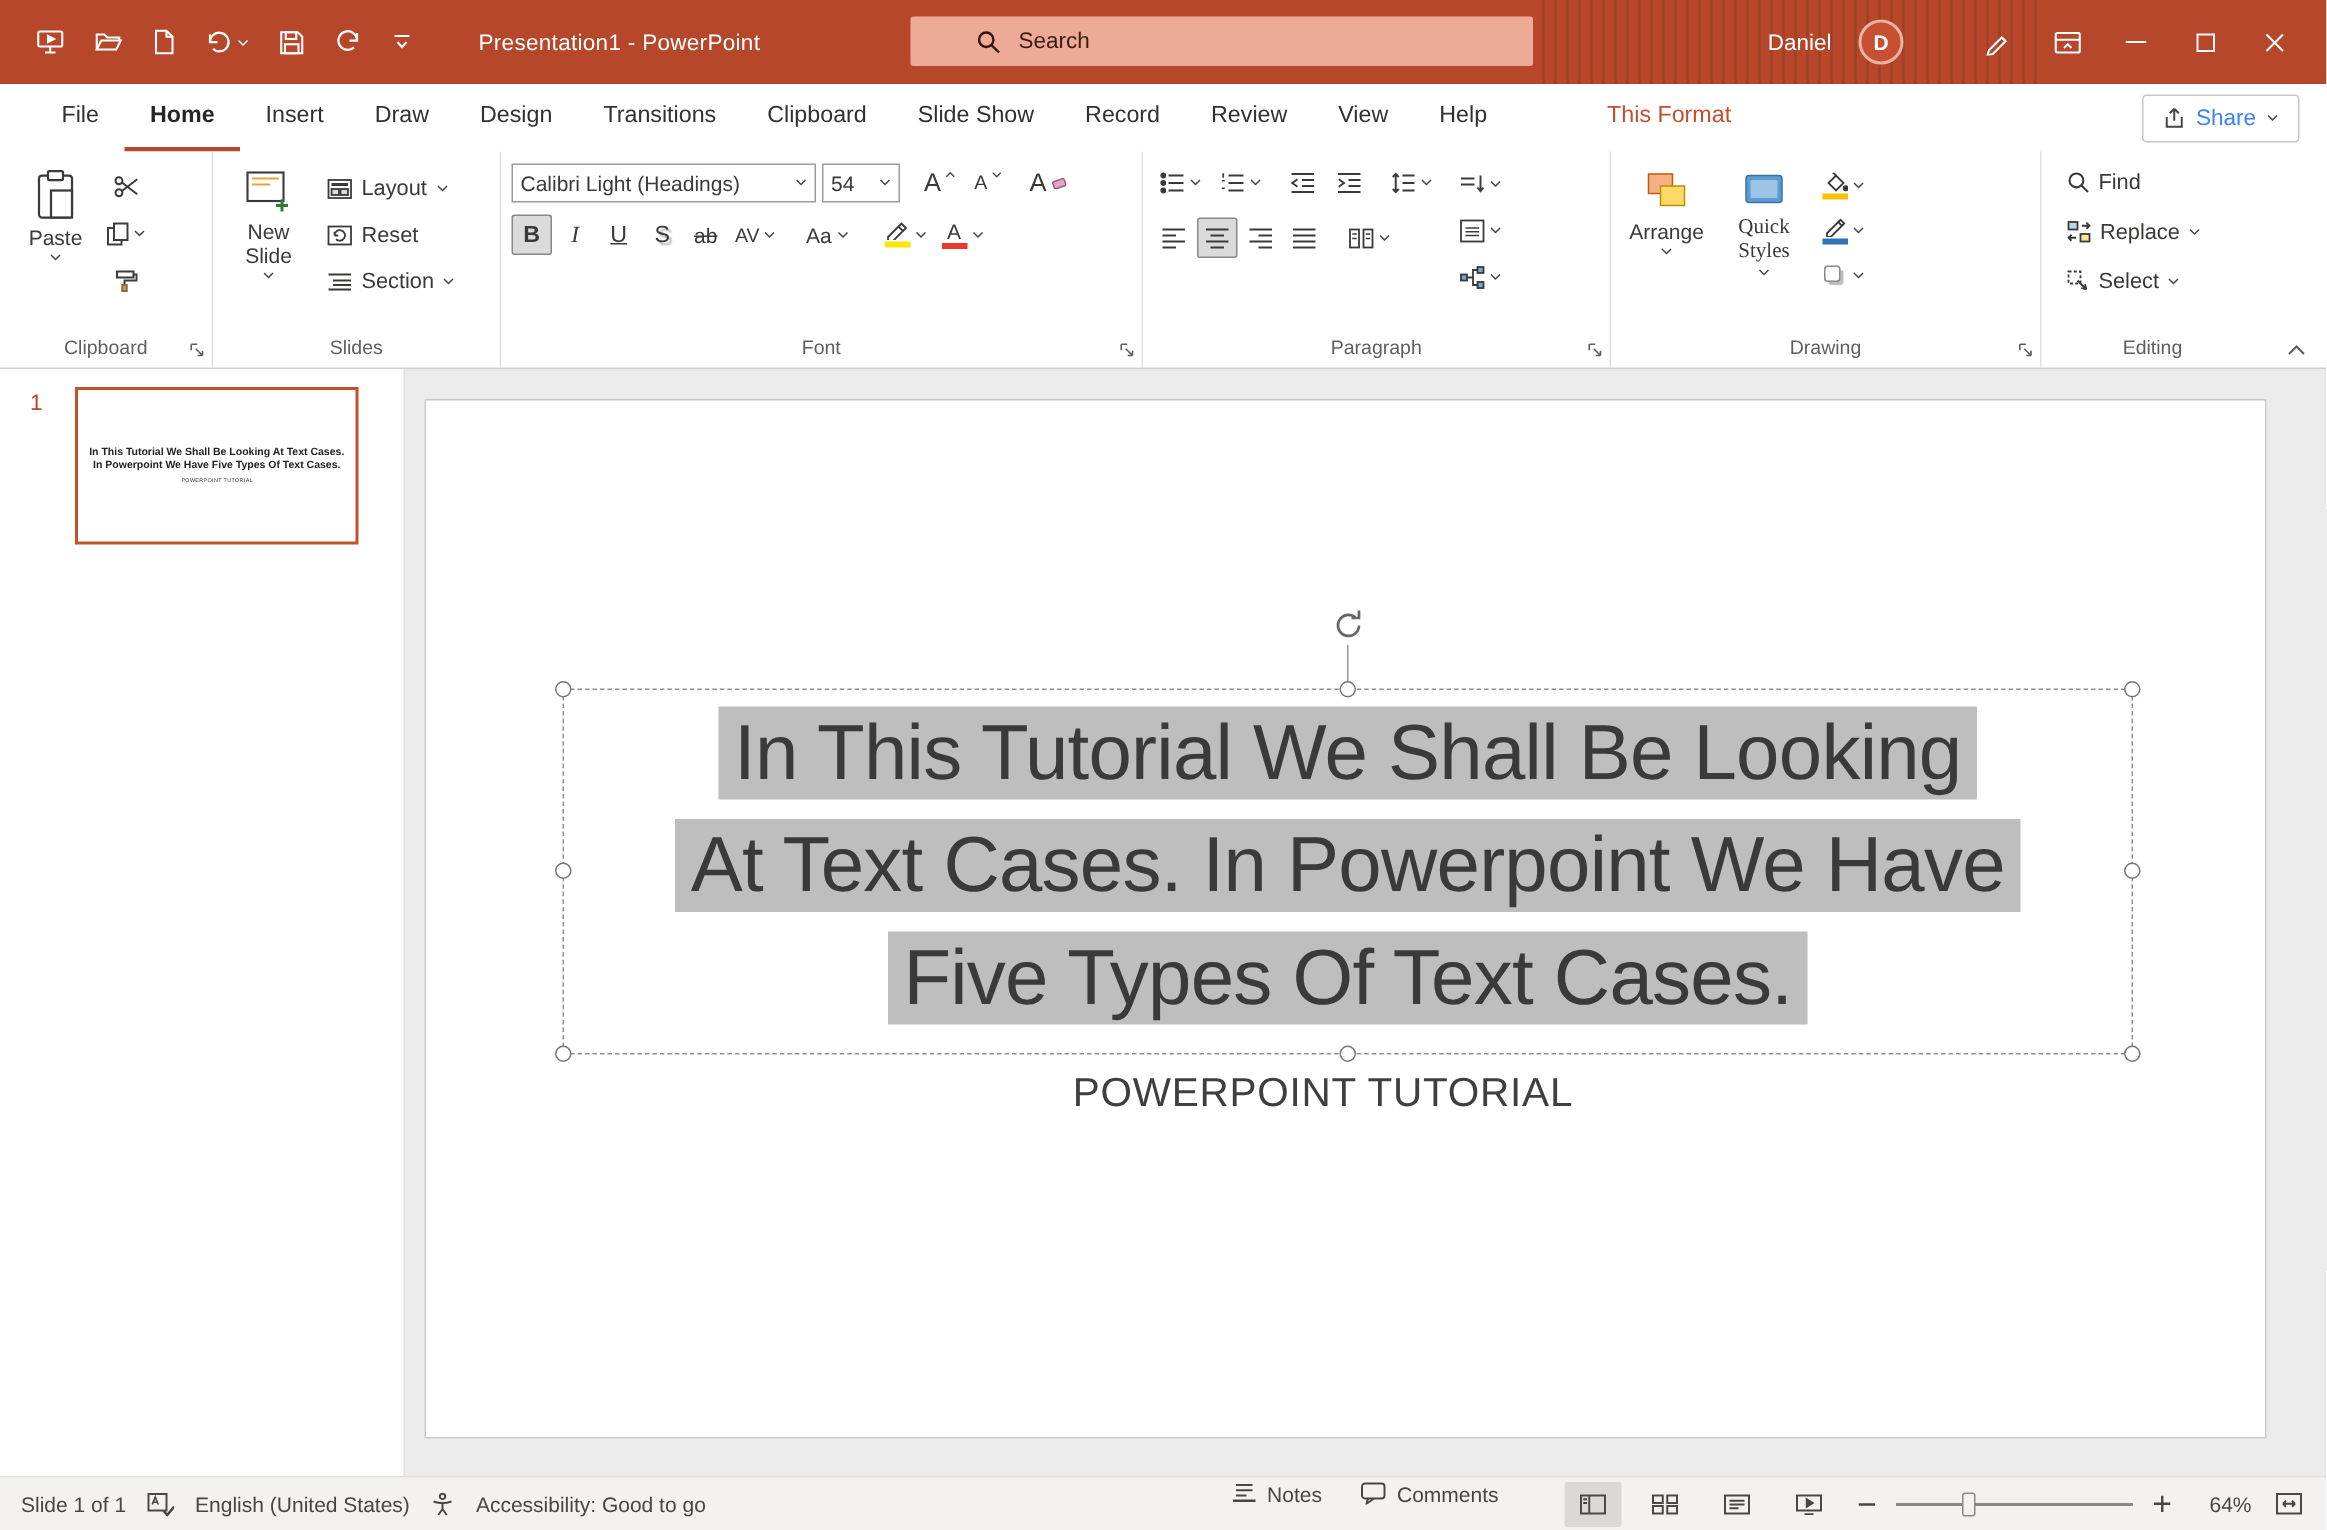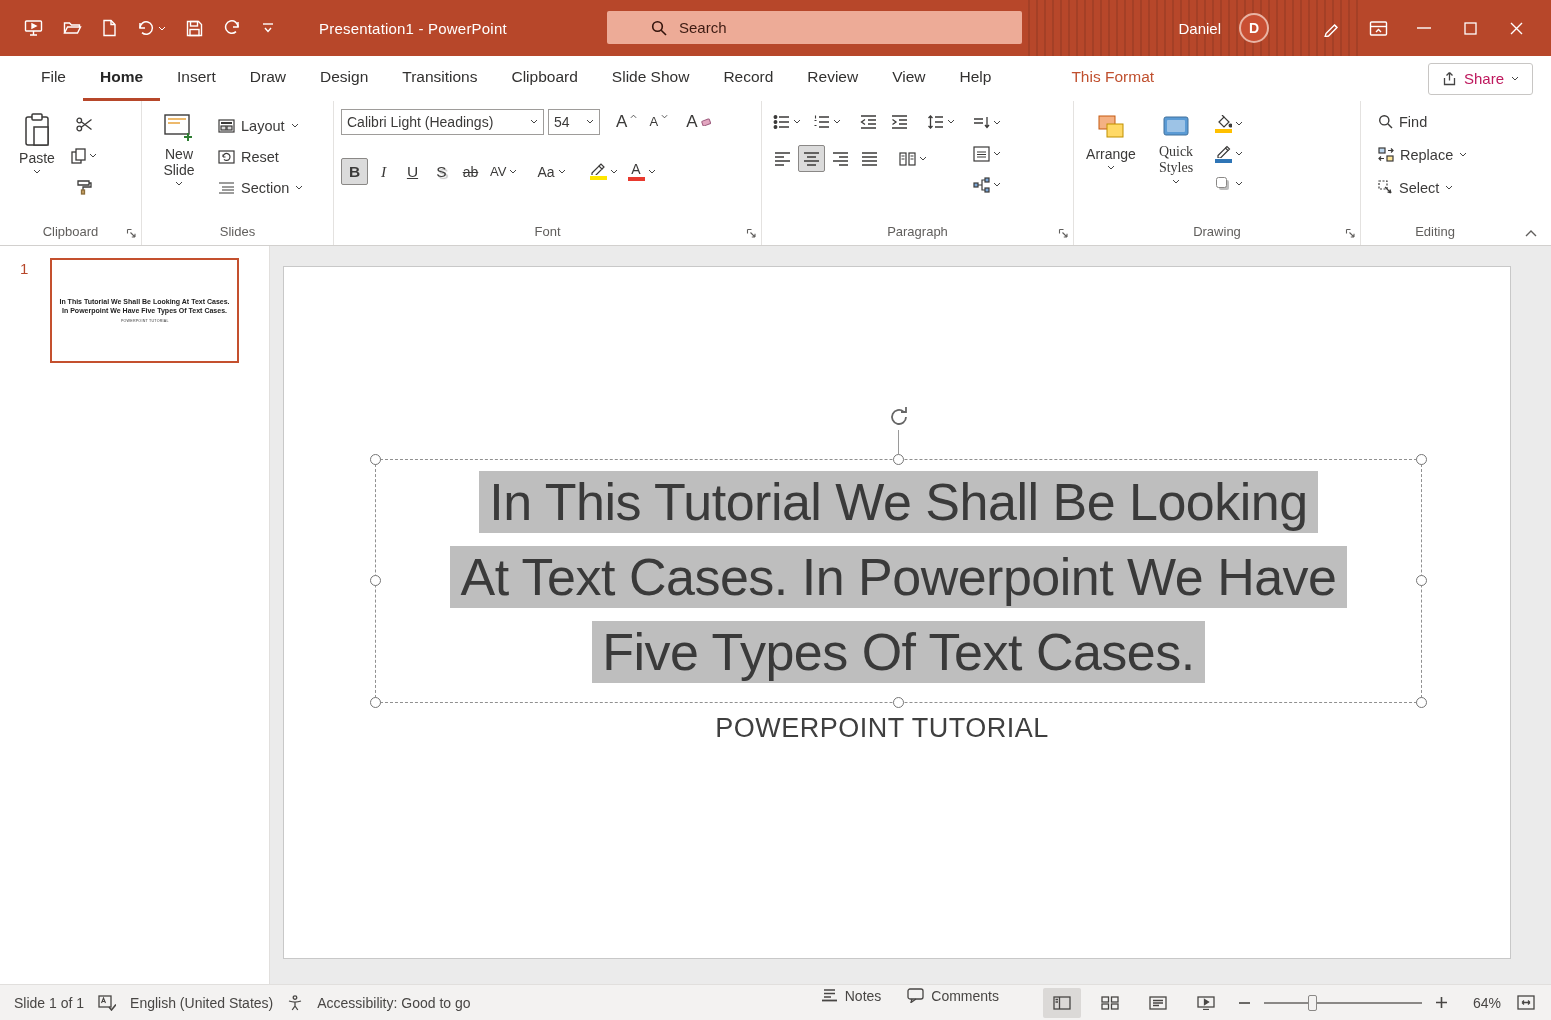--- a/index.html
+++ b/index.html
@@ -26,21 +26,21 @@
     display:flex; align-items:center; justify-content:center; font-size:14px; font-weight:bold; margin-right:40px; }
   .tb-tool { width:46px; height:56px; display:flex; align-items:center; justify-content:center; }
   .win-btn { width:46px; height:56px; display:flex; align-items:center; justify-content:center; }
 
   
   .menubar { height:45px; display:flex; align-items:stretch; background:#fff; flex:0 0 auto; padding-left:24px; }
   .tab { display:flex; align-items:center; padding:0 17px; font-size:15.5px; color:#323130; border-bottom:3px solid transparent; white-space:nowrap; }
   .tab.active { font-weight:bold; border-bottom-color:#B7472A; color:#262626; }
   .tab.contextual { color:#C0502F; margin-left:46px; }
   .share-btn { margin-left:auto; margin-right:18px; align-self:center; display:flex; align-items:center; gap:7px;
-    border:1px solid #C8C6C4; border-radius:3px; height:32px; padding:0 13px; font-size:15px; color:#be185d; }
+    border:1px solid #C8C6C4; border-radius:3px; height:32px; padding:0 13px; font-size:15px; color:#3b82f6; }
 
   
   .ribbon { height:145px; display:flex; border-bottom:1px solid #D2D0CE; background:#fff; flex:0 0 auto; position:relative; }
   .grp { display:flex; flex-direction:column; border-right:1px solid #E4E2E0; }
   .grp-c { flex:1; display:flex; padding:7px 5px 0 7px; }
   .grp-f { height:27px; position:relative; display:flex; align-items:center; justify-content:center;
     color:#605E5C; font-size:13px; }
   .launcher { position:absolute; right:5px; bottom:7px; }
   .bigbtn { width:60px; display:flex; flex-direction:column; align-items:center; gap:3px; padding-top:5px;
     font-size:14px; color:#3B3A39; text-align:center; line-height:1.15; border-radius:2px; }
@@ -316,21 +316,21 @@
               </svg>
           </button>
         </div>
       </div>
       <div class="grp-f">
           <span>Slides</span>
         </div>
     </div>
 
     <div class="grp" style="width:428px">
-      <div class="grp-c" style="flex-direction:column; gap:23px;">
+      <div class="grp-c" style="flex-direction:column; gap:8px;">
         <div class="frow">
           <div class="combo" style="width:203px">
             <span>Calibri Light (Headings)</span>
             <svg width="8" height="5" viewBox="0 0 8 5">
                 <path d="M1 1l3 3 3-3" fill="none" stroke="#444"></path>
               </svg>
           </div>
           <div class="combo" style="width:52px">
             <span>54</span>
             <svg width="8" height="5" viewBox="0 0 8 5">

